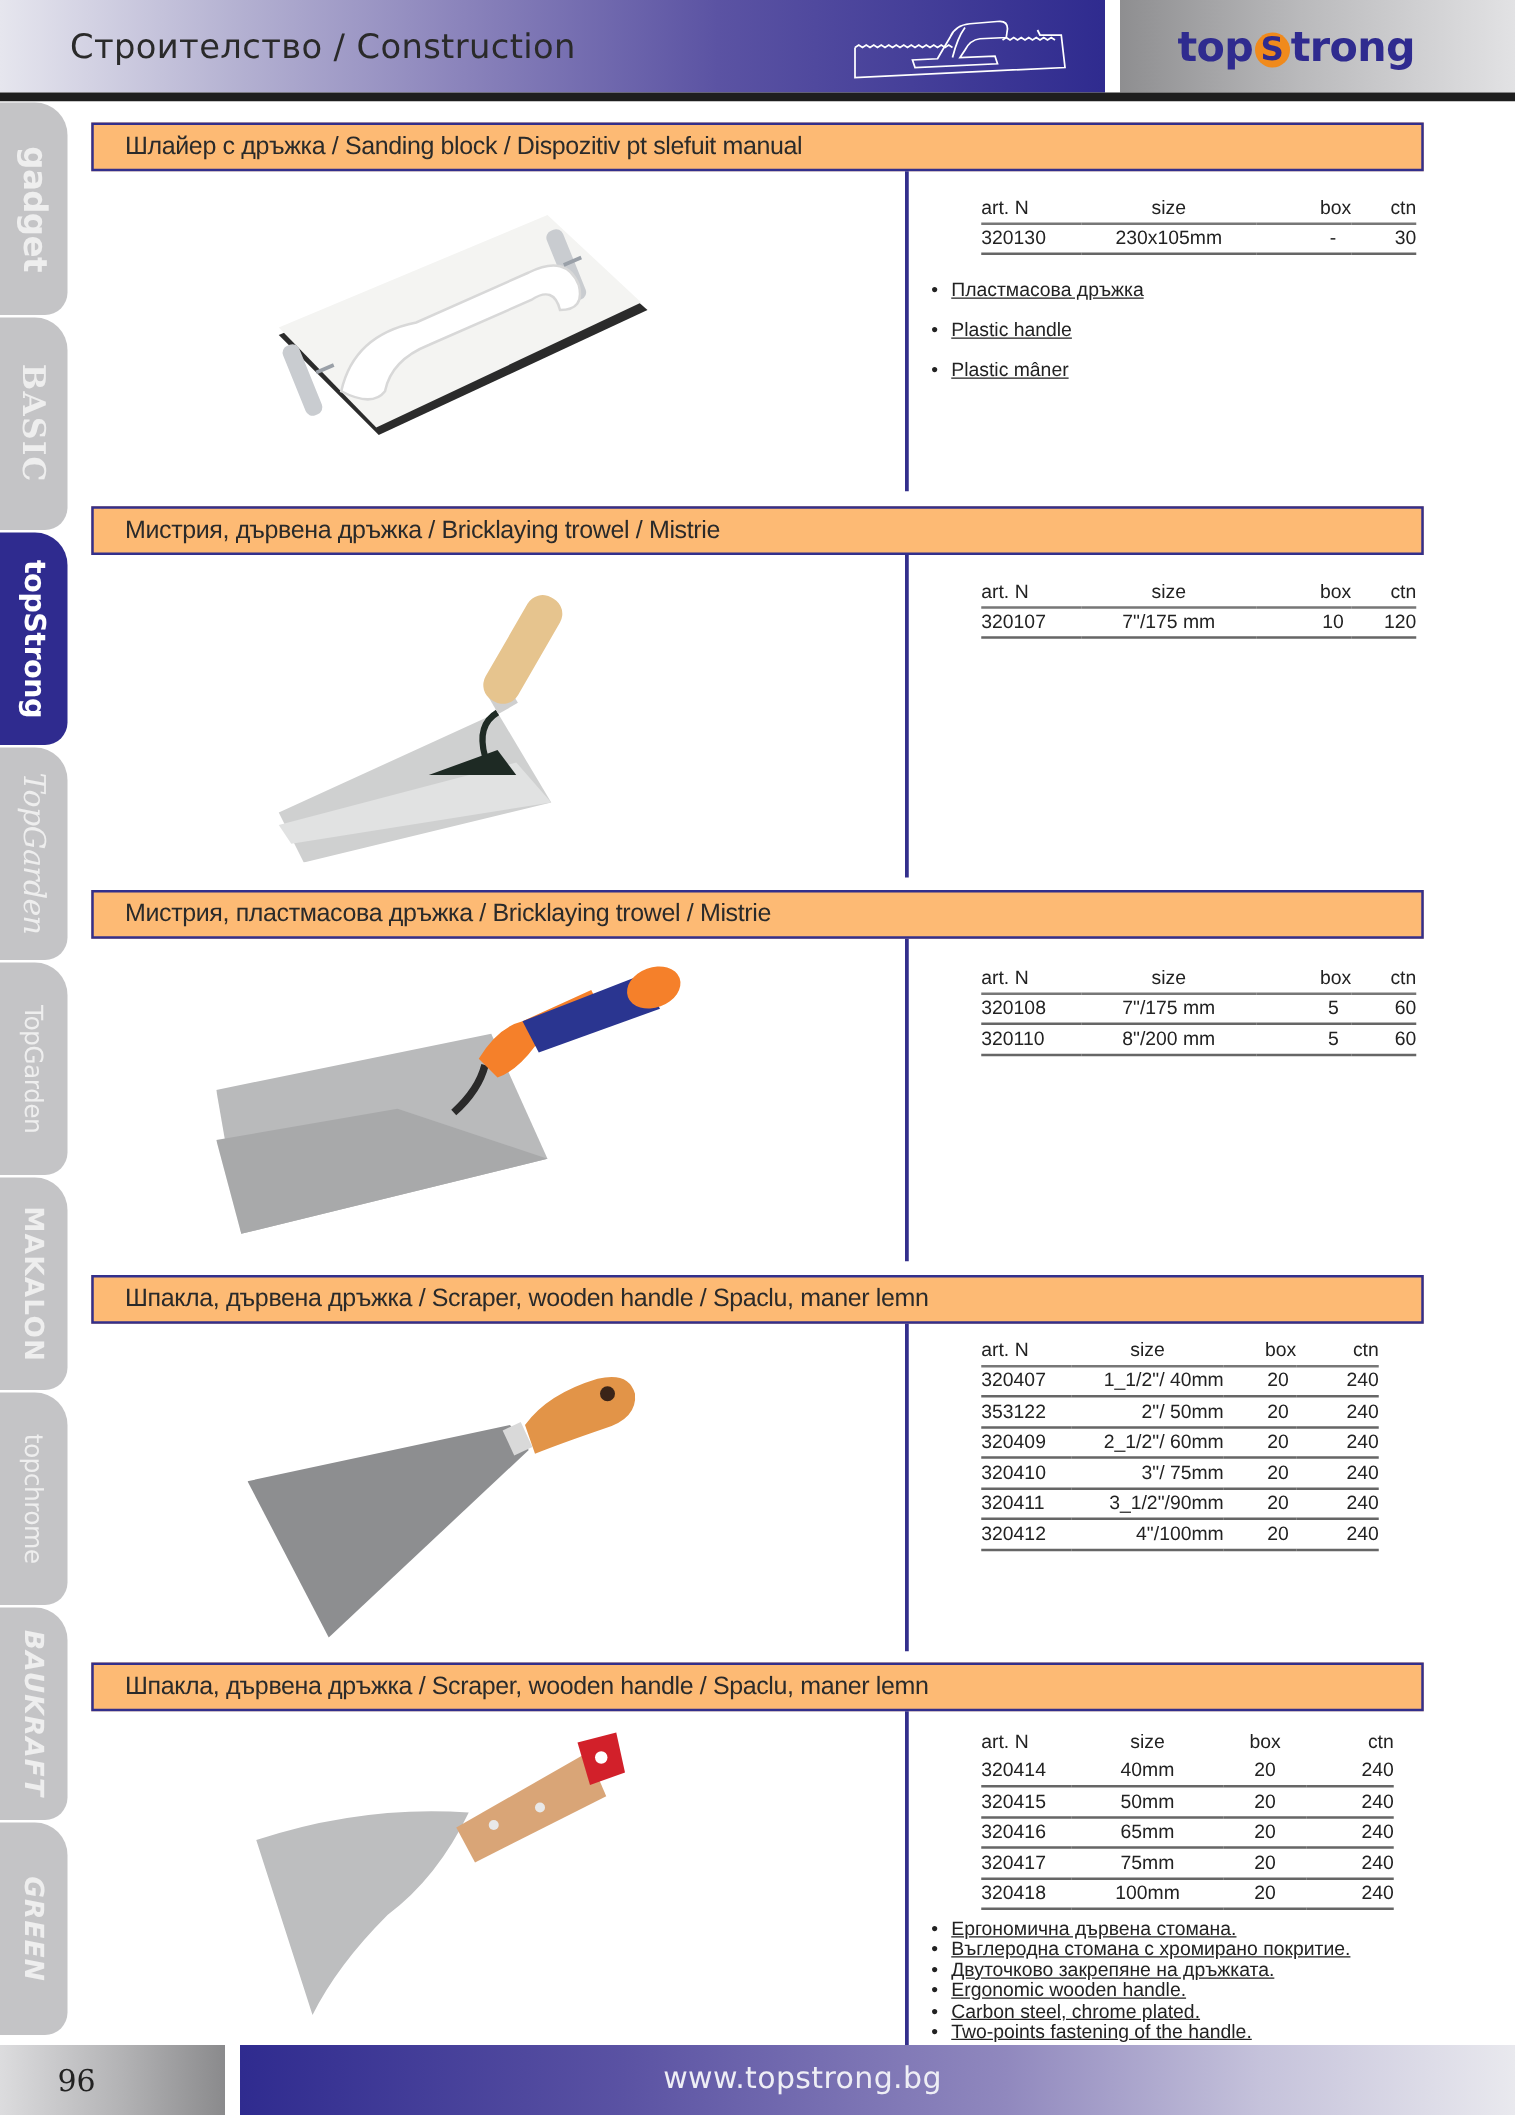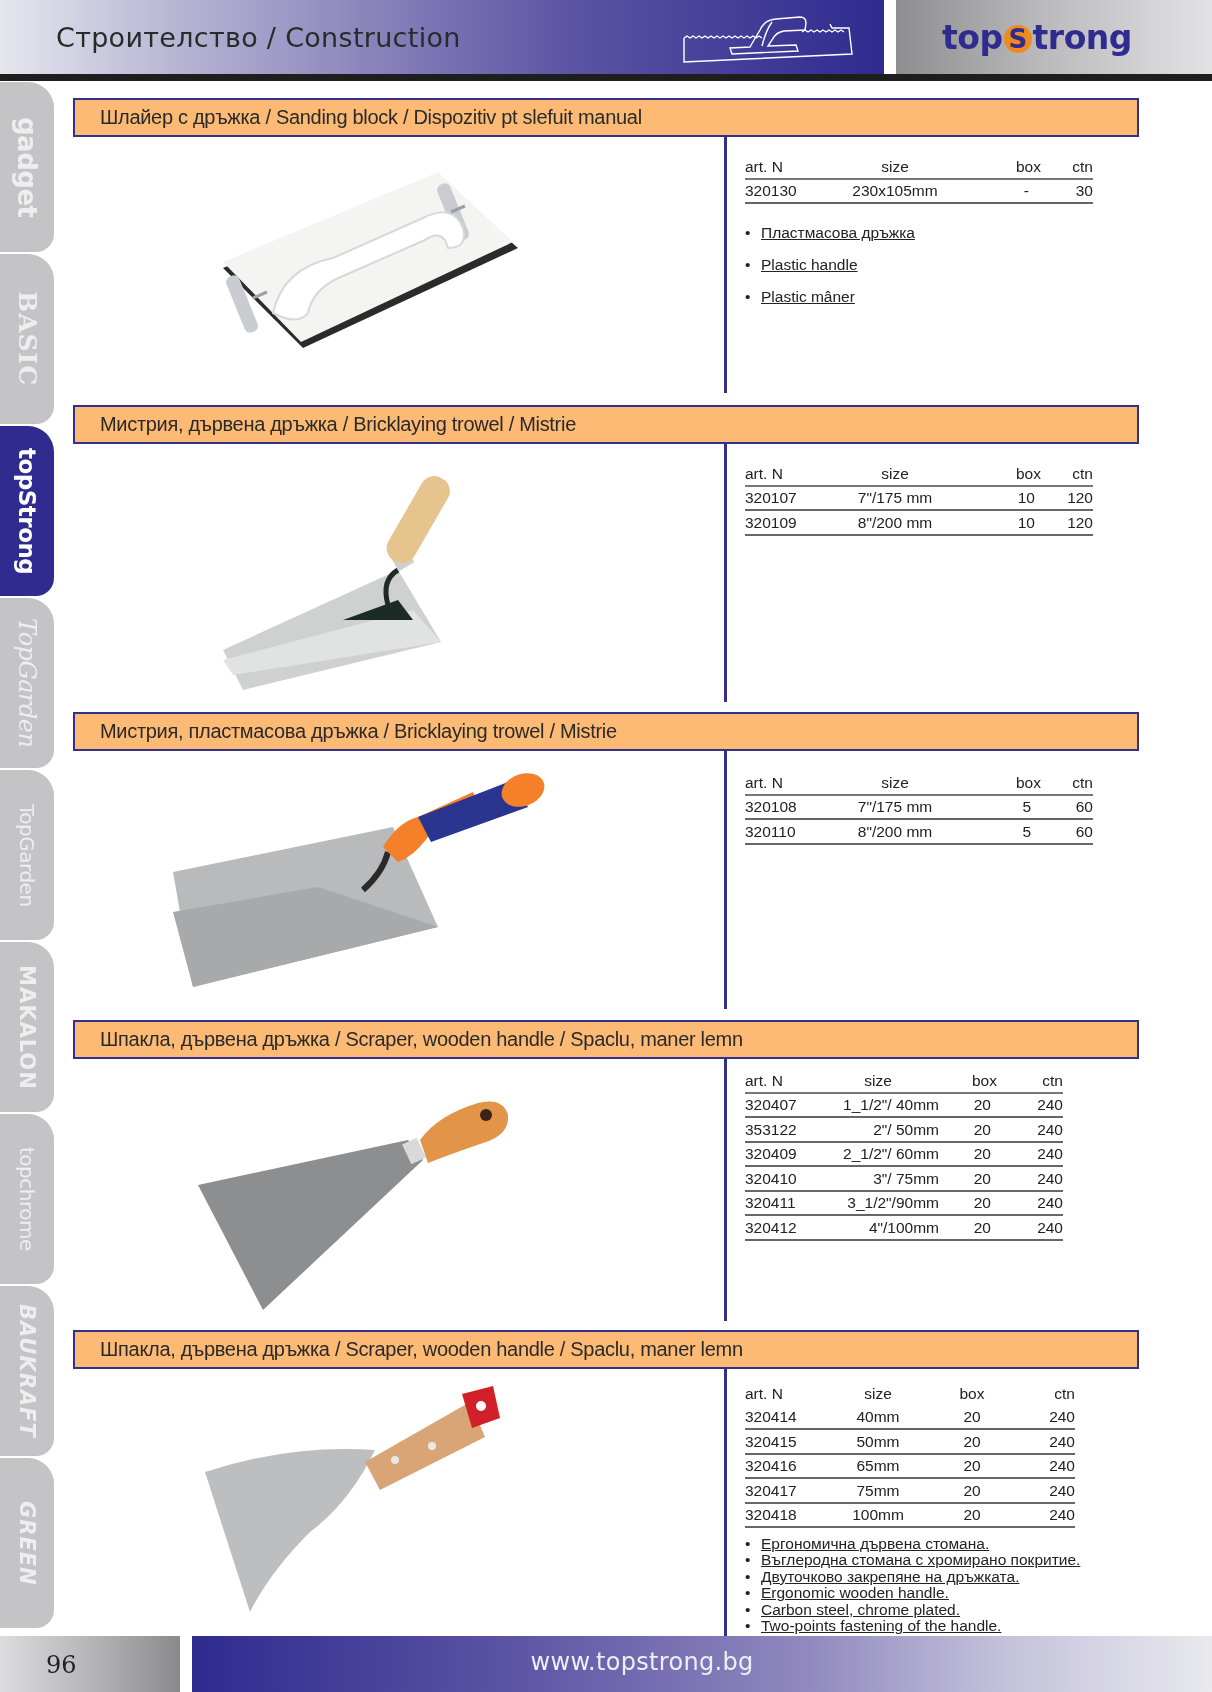--- a/index.html
+++ b/index.html
@@ -51,21 +51,21 @@
   .section-title {
     position: absolute; left: 0; top: 0; width: 1066px; height: 39px;
     background: #fdba74; border: 2px solid #332f8c;
     padding-left: 25px; line-height: 35px; font-size: 20px; color: #2a2a2a;
     font-family: "Liberation Sans Narrow", "Liberation Sans", sans-serif; letter-spacing: -0.3px;
   }
   .section-divider { position: absolute; left: 651px; top: 39px; width: 3px; background: #332f8c; }
   .section-image { position: absolute; }
 
   .spec { position: absolute; left: 672px; font-size: 15.5px; color: #222; }
-  .spec-table { border-collapse: collapse; }
+  .spec-table { border-collapse: collapse; margin-left: 40px; }
   .spec-table th, .spec-table td {
     font-weight: normal; padding: 0; height: 24.5px; vertical-align: bottom;
     border-bottom: 2px solid #666; line-height: 22px; white-space: nowrap;
   }
   .spec-table thead th { border-bottom: 2px solid #777; }
   .col-art { text-align: left; }
   .col-size { text-align: right; }
   .col-size.center { text-align: center; }
   .col-box { text-align: right; }
   .col-ctn { text-align: right; }
@@ -201,26 +201,20 @@
           <th class="col-ctn" style="width:52px;">ctn</th>
         </tr>
       </thead>
       <tbody>
         <tr>
           <td class="col-art">320107</td>
           <td class="col-size center">7"/175 mm</td>
           <td class="col-box" style="padding-right:6px;">10</td>
           <td class="col-ctn">120</td>
         </tr>
-        <tr>
-          <td class="col-art">320109</td>
-          <td class="col-size center">8"/200 mm</td>
-          <td class="col-box" style="padding-right:6px;">10</td>
-          <td class="col-ctn">120</td>
-        </tr>
       </tbody>
     </table>
   </div>
 </div>
 
 <div class="section" style="top:712px;height:298px;">
   <div class="section-title">Мистрия, пластмасова дръжка / Bricklaying trowel / Mistrie</div>
   <div class="section-divider" style="height:258px;"></div>
   <svg class="section-image" style="left:100px;top:50px;" width="420" height="240" viewBox="0 0 420 240">
     <polygon points="0,110 220,65 265,165 20,225" fill="#b9babb"></polygon>

